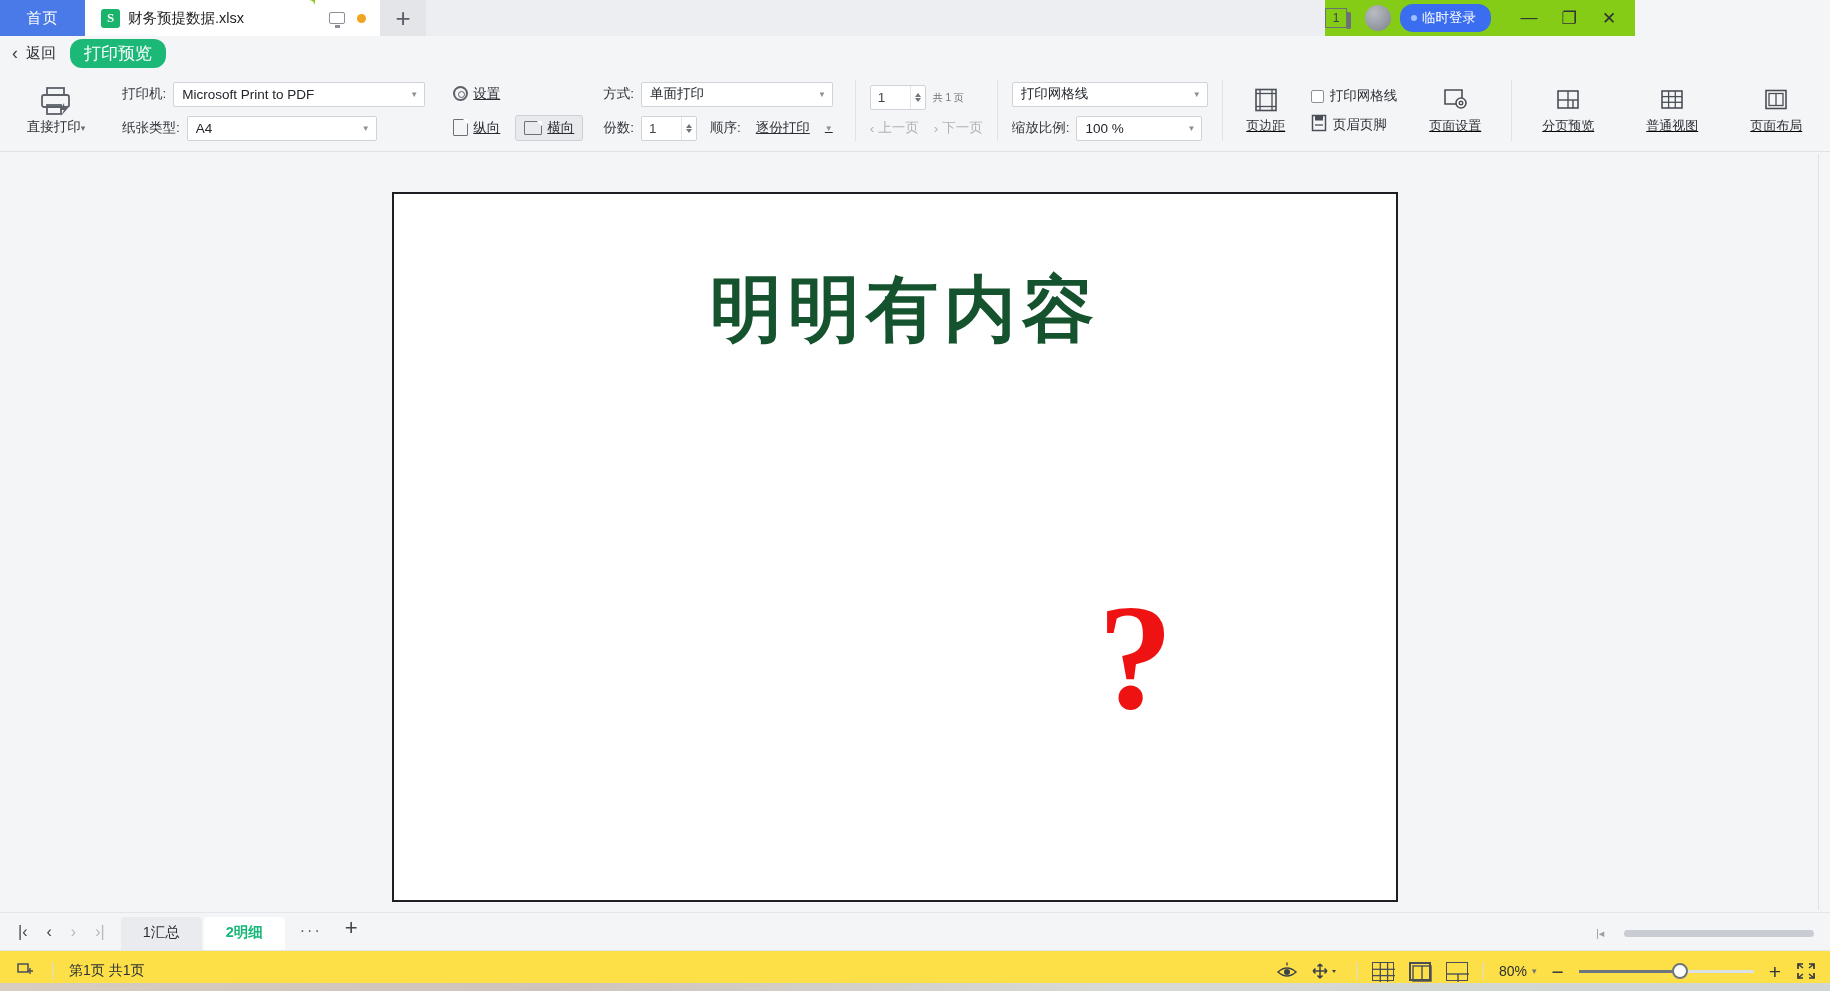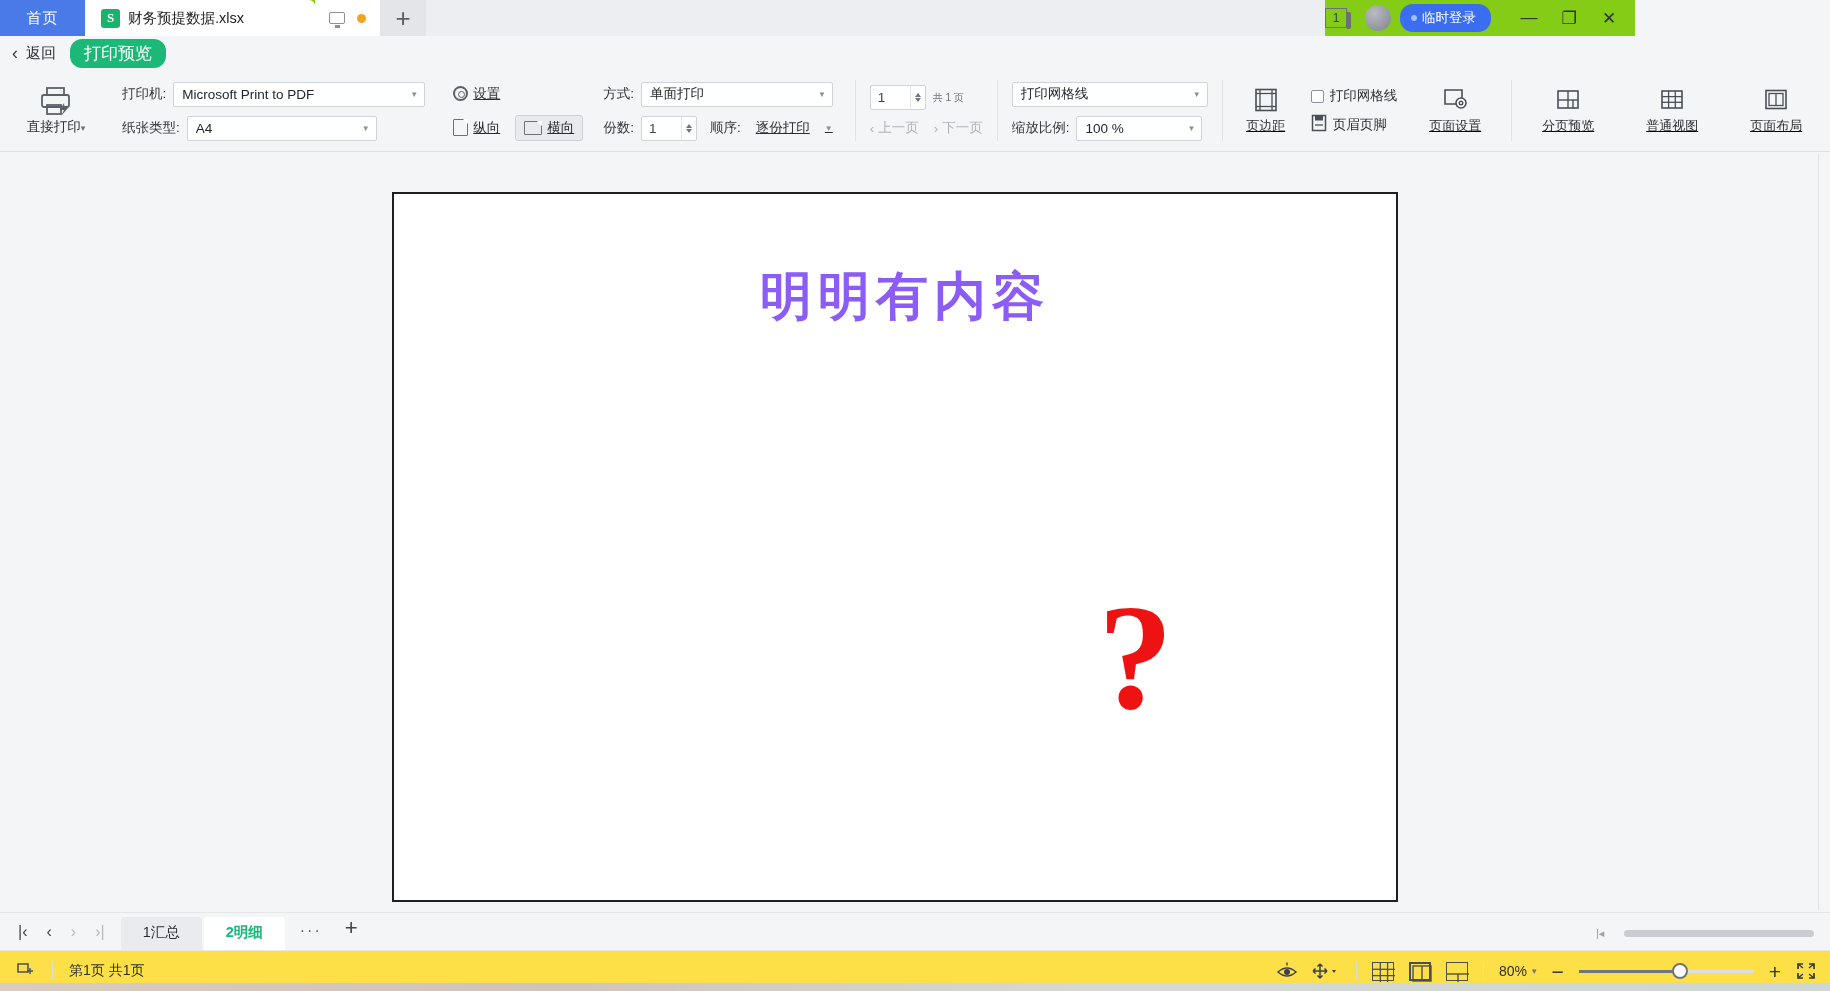--- a/index.html
+++ b/index.html
@@ -143,21 +143,21 @@
     position: absolute; top: 152px; left: 0; width: 1830px; height: 760px;
     background: #f4f5f7; overflow: hidden;
   }
   .sheet {
     position: absolute; left: 392px; top: 40px; width: 1006px; height: 710px;
     background: #fff; border: 2px solid #1e1f22;
   }
   .red-title {
     position: absolute; left: 0; right: 0; top: 68px; text-align: center;
     font-family: "Liberation Serif", "DejaVu Serif", serif;
-    font-size: 52px; color: #8b5cf6; font-weight: 700; letter-spacing: 6px;
+    font-size: 72px; color: #14532d; font-weight: 700; letter-spacing: 6px;
     padding-left: 20px;
   }
   .black-line {
     position: absolute; left: 0; right: 0; top: 240px; text-align: center;
     font-family: "Liberation Serif", "DejaVu Serif", serif;
     font-size: 96px; color: #0a0a0a; letter-spacing: 4px;
   }
   .qmark {
     position: absolute; left: 704px; top: 388px;
     font-family: "Liberation Serif", "DejaVu Serif", serif;

